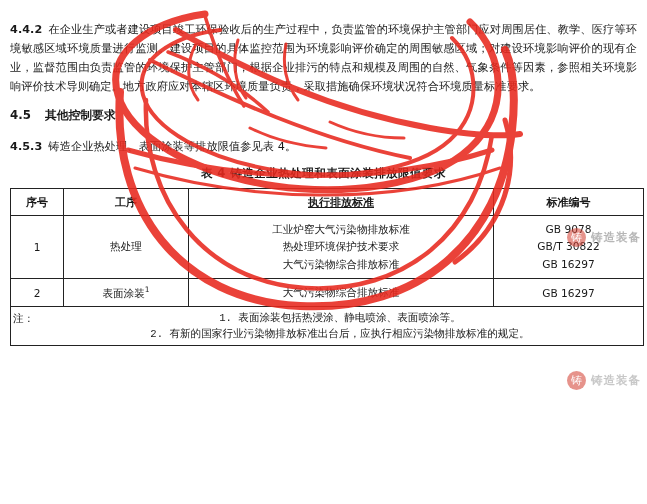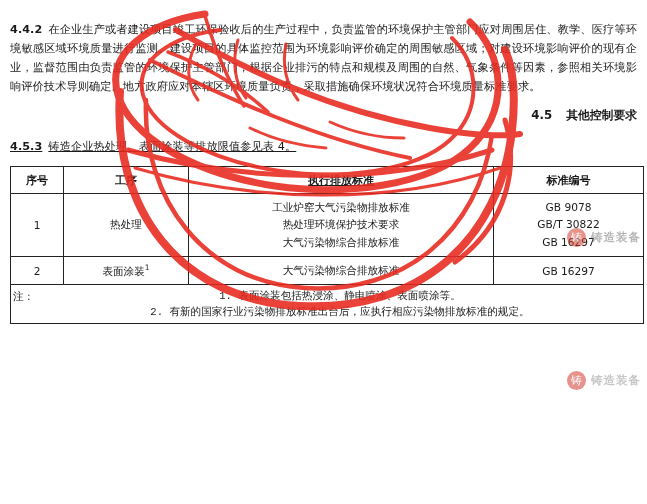--- a/index.html
+++ b/index.html
@@ -37,21 +37,20 @@
     letter-spacing: 0.1px;
   }
   .num {
     margin-right: 6px;
   }
   .sec-head {
     margin: 2px 0 12px 0;
     font-size: 11.8px;
     line-height: 19px;
     font-weight: bold;
-    text-align: right;
   }
   .sec-head .num { margin-right: 14px; }
   .b { font-weight: bold; }
   .tbl-title {
     text-align: center;
     font-size: 11.6px;
     font-weight: bold;
     margin: 6px 0 7px 0;
     letter-spacing: 0.4px;
   }
@@ -144,24 +143,25 @@
     <p class="para">
       <span class="num b">4.4.2</span><span>在企业生产或者建设项目竣工环保验收后的生产过程中，负责监管的环境保护主管部门应对周围居住、教学、医疗等环境敏感区域环境质量进行监测。建设项目的具体监控范围为环境影响评价确定的周围敏感区域；对建设环境影响评价的现有企业，监督范围由负责监管的环境保护主管部门，根据企业排污的特点和规模及周围的自然、气象条件等因素，参照相关环境影响评价技术导则确定。地方政府应对本辖区环境质量负责，采取措施确保环境状况符合环境质量标准要求。</span>
     </p>
 
     <div class="sec-head">
       <span class="num">4.5</span><span>其他控制要求</span>
     </div>
 
 
 
-    <p class="para" style="text-decoration:underline;">
+    <p class="para" style="">
       <span class="num b">4.5.3</span><span>铸造企业热处理、表面涂装等排放限值参见表 4。</span>
     </p>
 
+    <div class="tbl-title">表 4  铸造企业热处理和表面涂装排放限值要求</div>
 
     <table class="main">
       <thead>
         <tr>
           <td class="col-no">序号</td>
           <td class="col-proc">工序</td>
           <td class="col-std">执行排放标准</td>
           <td class="col-code">标准编号</td>
         </tr>
       </thead>

